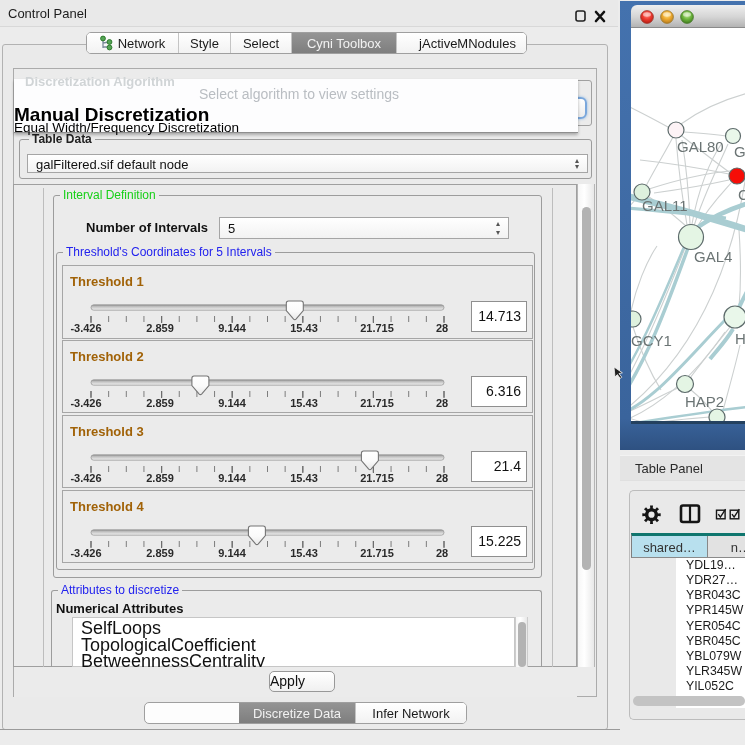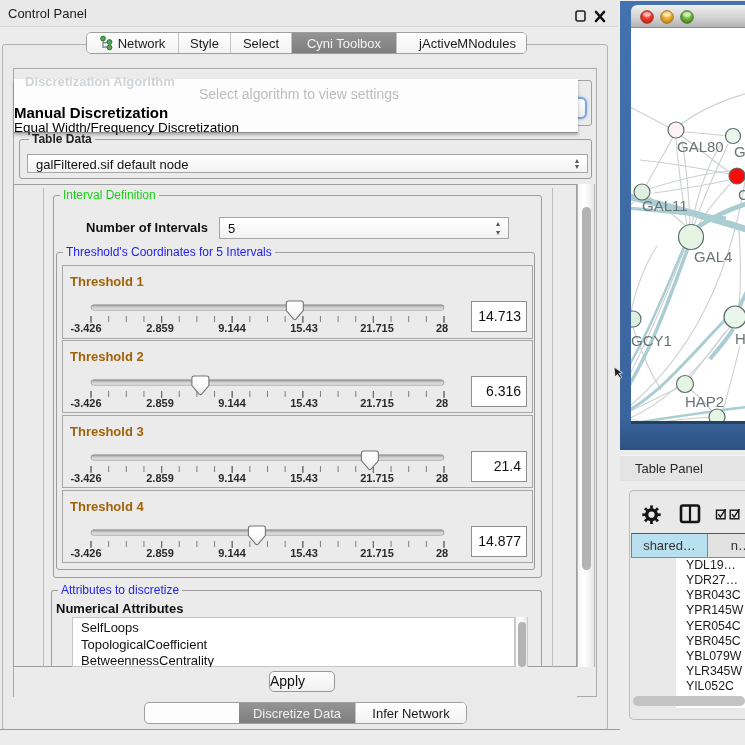--- a/index.html
+++ b/index.html
@@ -88,21 +88,21 @@
   <span class="gt" style="font-weight:bold; left:9px;">Table Data</span>
 </div>
 <div class="combo" style="left:27px; top:154px; width:561px; height:19px;">
   <span class="cv">galFiltered.sif default node</span>
     <span class="ar"></span>
 </div>
 
 <div id="popup" class="abs"></div>
 <div class="abs" style="left:10px; top:86px; width:578px; text-align:center; font-size:14px; color:#b9bdc2;">Select algorithm to view settings</div>
 <div class="abs" style="left:25px; top:74px; font-size:13px; font-weight:bold; color:#d0d4d6;">Discretization Algorithm</div>
-<div class="abs" style="left:14px; top:104px; font-size:15px; font-weight:bold; color:#000;">Manual Discretization</div>
+<div class="abs" style="left:14px; top:104px; font-size:19px; font-weight:bold; color:#000;">Manual Discretization</div>
 <div class="abs" style="left:14px; top:120px; font-size:13.5px; color:#000;">Equal Width/Frequency Discretization</div>
 
 <div class="abs" style="left:13px; top:184px; width:564px; height:483px; border:1px solid #9f9f9f; background:#ebebeb;"></div>
 <div class="sb-v" style="left:577px; top:184px; width:18px; height:483px;"></div>
 <div class="sb-thumb" style="left:582px; top:207px; width:9px; height:363px;"></div>
 
 <div class="abs" style="left:43px; top:188px; width:1px; height:479px; background:#bdbdbd;"></div>
 <div class="abs" style="left:552px; top:188px; width:1px; height:479px; background:#bdbdbd;"></div>
 
 <div class="group" style="left:53px; top:195px; width:489px; height:383px;">
@@ -272,21 +272,21 @@
       <text x="97" y="65.5" text-anchor="middle" font-size="11" font-weight="bold" fill="#2a2a2a" font-family="Liberation Sans, sans-serif">2.859</text>
       <text x="169" y="65.5" text-anchor="middle" font-size="11" font-weight="bold" fill="#2a2a2a" font-family="Liberation Sans, sans-serif">9.144</text>
       <text x="241" y="65.5" text-anchor="middle" font-size="11" font-weight="bold" fill="#2a2a2a" font-family="Liberation Sans, sans-serif">15.43</text>
       <text x="314" y="65.5" text-anchor="middle" font-size="11" font-weight="bold" fill="#2a2a2a" font-family="Liberation Sans, sans-serif">21.715</text>
       <text x="379" y="65.5" text-anchor="middle" font-size="11" font-weight="bold" fill="#2a2a2a" font-family="Liberation Sans, sans-serif">28</text>
     <path d="M298.4,37.2 Q298.4,35.0 300.6,35.0 L313.2,35.0 Q315.4,35.0 315.4,37.2 L315.4,44.5 L308.1,53.1 Q306.9,54.3 305.7,53.1 L298.4,44.5 Z" fill="url(#thg3)" stroke="#757575" stroke-width="1.1"></path>
   </svg>
 </div>
 <div class="tpanel" style="top:490px; height:73px;">
   <span class="tl">Threshold 4</span>
-  <div class="vfield">14.877</div>
+  <div class="vfield">15.225</div>
   <svg width="469" height="71" viewBox="0 0 469 71" style="position:absolute; left:0; top:0;">
     <defs>
     <linearGradient id="thg4" x1="0" y1="0" x2="0" y2="1">
           <stop offset="0" stop-color="#ffffff"></stop>
           <stop offset="0.55" stop-color="#fafafa"></stop>
           <stop offset="1" stop-color="#e8e8e8"></stop>
         </linearGradient>
     <linearGradient id="trk4" x1="0" y1="0" x2="0" y2="1">
           <stop offset="0" stop-color="#8f8f8f"></stop>
           <stop offset="0.35" stop-color="#c2c2c2"></stop>
@@ -328,21 +328,21 @@
       <text x="314" y="65.5" text-anchor="middle" font-size="11" font-weight="bold" fill="#2a2a2a" font-family="Liberation Sans, sans-serif">21.715</text>
       <text x="379" y="65.5" text-anchor="middle" font-size="11" font-weight="bold" fill="#2a2a2a" font-family="Liberation Sans, sans-serif">28</text>
     <path d="M185.4,37.2 Q185.4,35.0 187.6,35.0 L200.2,35.0 Q202.4,35.0 202.4,37.2 L202.4,44.5 L195.1,53.1 Q193.9,54.3 192.7,53.1 L185.4,44.5 Z" fill="url(#thg4)" stroke="#757575" stroke-width="1.1"></path>
   </svg>
 </div>
 
 <div class="group" style="left:51px; top:590px; width:491px; height:90px; border-bottom:none;">
   <span class="gt" style="color:#2222ee;">Attributes to discretize</span>
 </div>
 <div class="abs" style="left:56px; top:601px; font-size:13px; font-weight:bold; color:#111;">Numerical Attributes</div>
-<div class="abs" style="left:72px; top:617px; width:443px; height:50px; background:#fff; border:1px solid #c6c6c6; font-size:13px; color:#111;">
+<div class="abs" style="left:72px; top:617px; width:443px; height:50px; background:#fff; border:1px solid #c6c6c6; font-size:18px; color:#111;">
   <div style="padding:2px 0 0 8px; line-height:16.5px;">SelfLoops<br>TopologicalCoefficient<br>BetweennessCentrality</div>
 </div>
 <div class="sb-v" style="left:515px; top:617px; width:13px; height:50px; border-color:#ccc;"></div>
 <div class="sb-thumb" style="left:518px; top:622px; width:8px; height:45px;"></div>
 
 <div class="abs" style="left:14px; top:667px; width:563px; height:30px; background:#ebebeb;"></div>
 
 <div id="applybtn" class="abs">Apply</div>
 
 <div class="seg" style="left:144px; top:702px; border-radius:5px;">
@@ -467,21 +467,21 @@
   <rect x="41" y="5.5" width="18" height="16.5" rx="2" fill="none" stroke="#151515" stroke-width="2.6"></rect>
   <line x1="50" y1="5.5" x2="50" y2="22" stroke="#151515" stroke-width="2.2"></line>
   <g stroke="#151515" stroke-width="1.4" fill="none">
     <rect x="76.5" y="10.2" width="8.6" height="8.6"></rect>
     <path d="M78.3 14.2 l2.1 2.9 5.2-8.0"></path>
     <rect x="90.2" y="10.2" width="8.6" height="8.6"></rect>
     <path d="M92.0 14.2 l2.1 2.9 5.2-8.0"></path>
   </g>
 </svg>
 
-<div class="abs" style="left:631px; top:533px; width:114px; height:25px; border-top:1px solid #0f766e; border-left:1px solid #7e7e7e; border-bottom:1px solid #8a8a8a; display:flex; font-size:13px; color:#333; z-index:2;">
+<div class="abs" style="left:631px; top:533px; width:114px; height:25px; border-top:3px solid #0f766e; border-left:1px solid #7e7e7e; border-bottom:1px solid #8a8a8a; display:flex; font-size:13px; color:#333; z-index:2;">
   <div style="width:76px; background:#b8e0ee; text-align:center; line-height:24px; border-right:1px solid #888;">shared…</div>
   <div style="flex:1; background:#e2e2e2; text-align:right; line-height:24px; overflow:hidden; padding-right:0;"><span style="margin-right:-6px;">n…</span></div>
 </div>
 <div class="abs" id="rows" style="left:632px; top:558px; width:113px; height:150px; background:#fff; overflow:hidden; font-size:12.3px; color:#1b1b1b;margin-left:44px;">
   <div style="padding-top:0px;">
     <div style="display:flex; line-height:15.13px;">
         <span style="flex:0 0 85px; padding-left:10px;">YDL19…</span>
         <span>YDL1</span>
       </div>
     <div style="display:flex; line-height:15.13px;">

